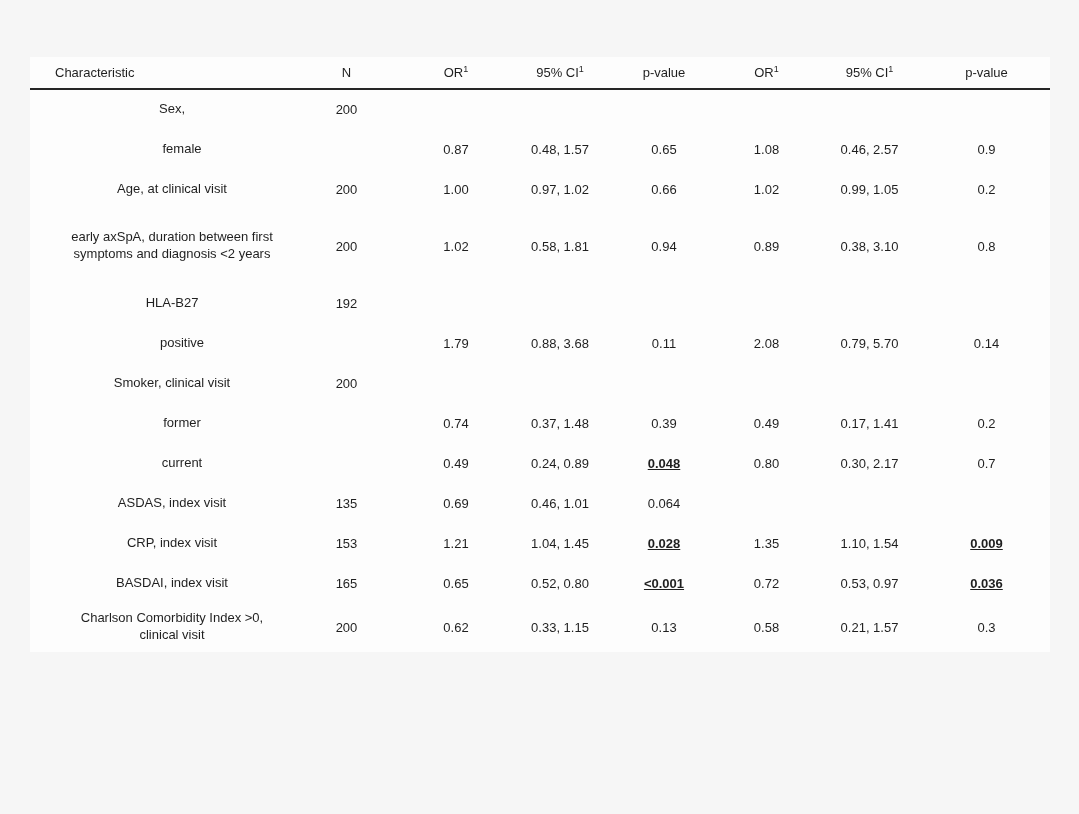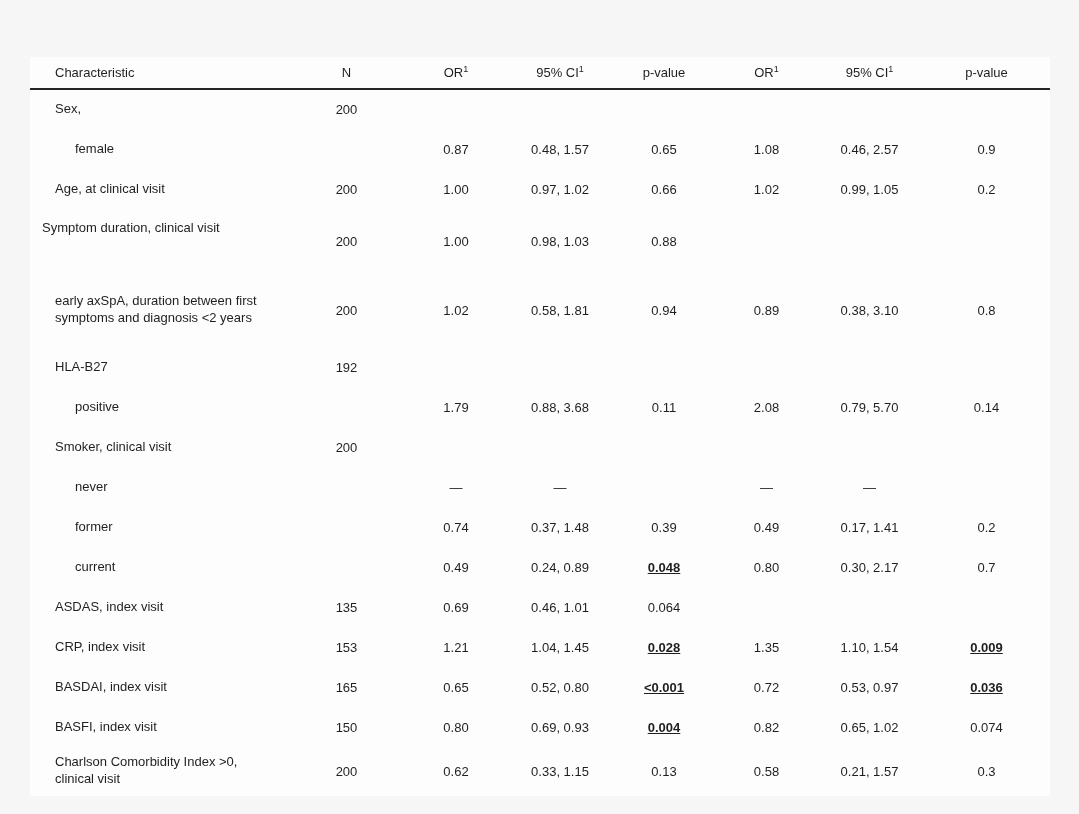--- a/index.html
+++ b/index.html
@@ -45,21 +45,21 @@
     padding-left:25px;
   }
   tbody td{
     border-bottom:2px solid transparent;
     vertical-align:middle;
     height:36px;
     text-align:center;
   }
   table.results{ border-bottom:2px solid #262626; }
   td.c-label{
-    text-align:left;
+    text-align:center;
     vertical-align:middle;
   }
   td.c-label .lbl{
     display:inline-block;
     max-width:218px;
     line-height:1.28;
   }
   .ind0{ padding-left:12px; }
   .ind1{ padding-left:25px; }
   .ind2{ padding-left:45px; }
@@ -125,30 +125,20 @@
         <tr>
           <td class="c-label ind1"><span class="lbl">Age, at clinical visit</span></td>
           <td class="c-val">200</td>
           <td class="c-val">1.00</td>
           <td class="c-val">0.97, 1.02</td>
           <td class="c-val">0.66</td>
           <td class="c-val">1.02</td>
           <td class="c-val">0.99, 1.05</td>
           <td class="c-val">0.2</td>
         </tr>
-        <tr class="h64 label-top">
-          <td class="c-label ind0"><span class="lbl">Symptom duration, clinical visit</span></td>
-          <td class="c-val">200</td>
-          <td class="c-val">1.00</td>
-          <td class="c-val">0.98, 1.03</td>
-          <td class="c-val">0.88</td>
-          <td class="c-val"></td>
-          <td class="c-val"></td>
-          <td class="c-val"></td>
-        </tr>
         <tr class="h74">
           <td class="c-label ind1"><span class="lbl">early axSpA, duration between first symptoms and diagnosis &lt;2 years</span></td>
           <td class="c-val">200</td>
           <td class="c-val">1.02</td>
           <td class="c-val">0.58, 1.81</td>
           <td class="c-val">0.94</td>
           <td class="c-val">0.89</td>
           <td class="c-val">0.38, 3.10</td>
           <td class="c-val">0.8</td>
         </tr>
@@ -173,30 +163,20 @@
           <td class="c-val">0.14</td>
         </tr>
         <tr>
           <td class="c-label ind1"><span class="lbl">Smoker, clinical visit</span></td>
           <td class="c-val">200</td>
           <td class="c-val"></td>
           <td class="c-val"></td>
           <td class="c-val"></td>
           <td class="c-val"></td>
           <td class="c-val"></td>
-          <td class="c-val"></td>
-        </tr>
-        <tr>
-          <td class="c-label ind2"><span class="lbl">never</span></td>
-          <td class="c-val"></td>
-          <td class="c-val">—</td>
-          <td class="c-val">—</td>
-          <td class="c-val"></td>
-          <td class="c-val">—</td>
-          <td class="c-val">—</td>
           <td class="c-val"></td>
         </tr>
         <tr>
           <td class="c-label ind2"><span class="lbl">former</span></td>
           <td class="c-val"></td>
           <td class="c-val">0.74</td>
           <td class="c-val">0.37, 1.48</td>
           <td class="c-val">0.39</td>
           <td class="c-val">0.49</td>
           <td class="c-val">0.17, 1.41</td>
@@ -235,30 +215,20 @@
         <tr>
           <td class="c-label ind1"><span class="lbl">BASDAI, index visit</span></td>
           <td class="c-val">165</td>
           <td class="c-val">0.65</td>
           <td class="c-val">0.52, 0.80</td>
           <td class="c-val bold">&lt;0.001</td>
           <td class="c-val">0.72</td>
           <td class="c-val">0.53, 0.97</td>
           <td class="c-val bold">0.036</td>
         </tr>
-        <tr>
-          <td class="c-label ind1"><span class="lbl">BASFI, index visit</span></td>
-          <td class="c-val">150</td>
-          <td class="c-val">0.80</td>
-          <td class="c-val">0.69, 0.93</td>
-          <td class="c-val bold">0.004</td>
-          <td class="c-val">0.82</td>
-          <td class="c-val">0.65, 1.02</td>
-          <td class="c-val">0.074</td>
-        </tr>
         <tr class="h48">
           <td class="c-label ind1"><span class="lbl">Charlson Comorbidity Index &gt;0, clinical visit</span></td>
           <td class="c-val">200</td>
           <td class="c-val">0.62</td>
           <td class="c-val">0.33, 1.15</td>
           <td class="c-val">0.13</td>
           <td class="c-val">0.58</td>
           <td class="c-val">0.21, 1.57</td>
           <td class="c-val">0.3</td>
         </tr>

